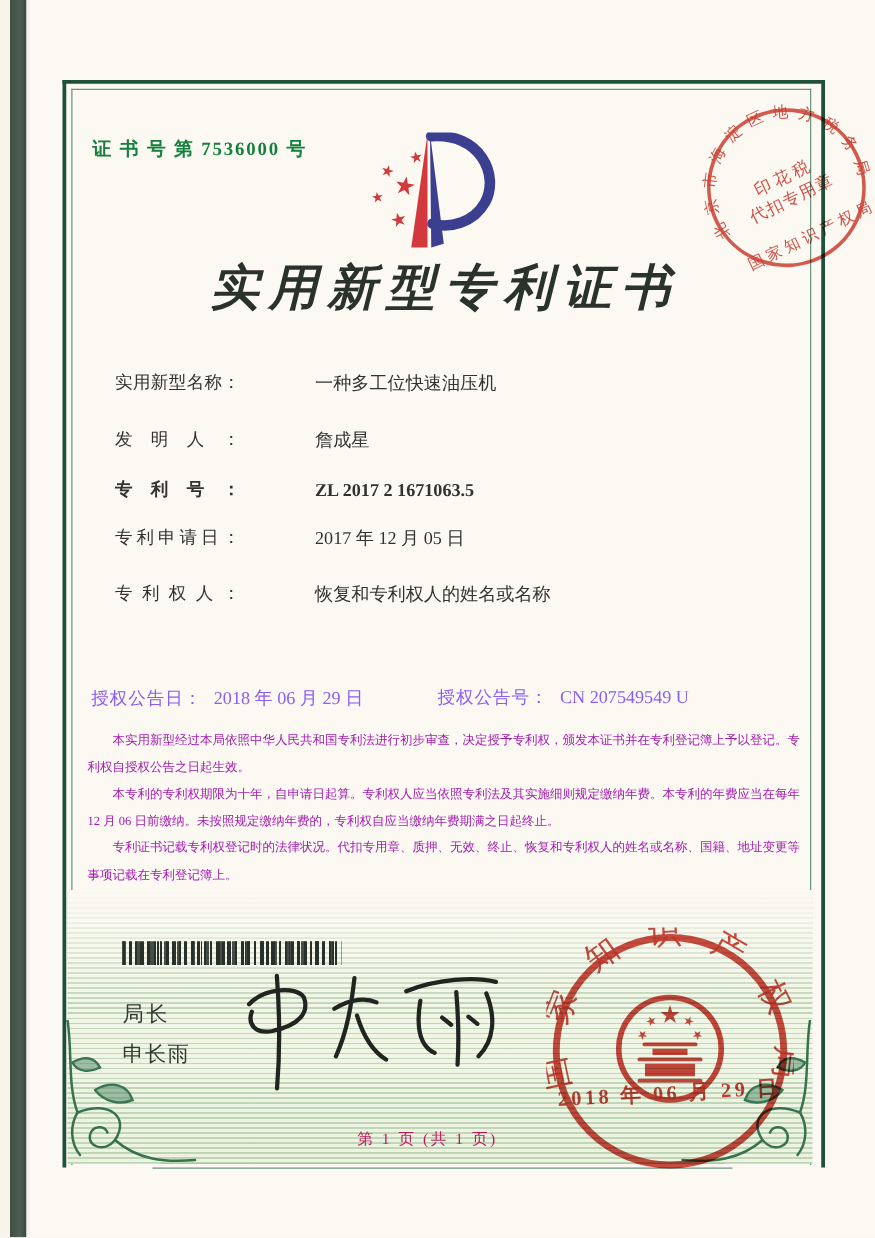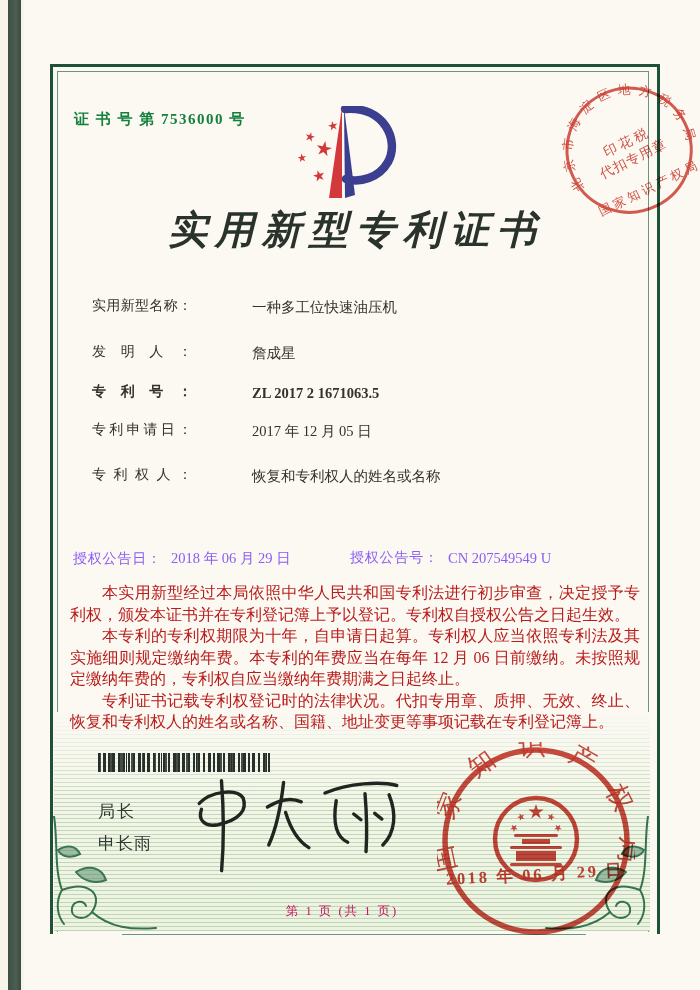--- a/index.html
+++ b/index.html
@@ -22,21 +22,21 @@
     background:linear-gradient(180deg,#fbf9f2 0%,rgba(251,249,242,0) 100%);}
   
   .certno{position:absolute;left:74px;top:110px;font-size:15px;letter-spacing:1.5px;color:#15803d;font-weight:700;z-index:3;}
   .title{position:absolute;left:50px;top:203px;width:604px;text-align:center;font-size:39px;font-weight:700;letter-spacing:8px;text-indent:8px;color:#29322b;z-index:3;font-style:italic;}
   .frow{position:absolute;left:92px;font-size:14.5px;color:#33322c;z-index:3;display:flex;align-items:flex-start;gap:48px;}
   .flabel{display:inline-block;width:100px;font-size:14px;text-align:justify;text-align-last:justify;text-justify:inter-character;flex:none;}
   .fvalue{margin-left:12px;white-space:pre-line;line-height:21px;}
   .grow{position:absolute;font-size:14.5px;color:#8b5cf6;z-index:3;display:flex;align-items:flex-end;}
   .glabel{display:inline-block;width:88px;font-size:14px;text-align:justify;text-align-last:justify;text-justify:inter-character;flex:none;}
   .gvalue{margin-left:10px;}
-  .body-text{position:absolute;left:70px;top:582px;width:570px;z-index:3;color:#b91c1c;font-size:16px;line-height:21.5px;text-align:justify;font-family:Liberation Serif, serif;}
+  .body-text{position:absolute;left:70px;top:582px;width:570px;z-index:3;color:#a21caf;font-size:10px;line-height:21.5px;text-align:justify;font-family:Liberation Serif, serif;}
   .body-text p{margin:0;text-indent:2em;}
   .director{position:absolute;left:98px;top:800px;font-size:17px;color:#2f3a33;z-index:4;letter-spacing:2px;}
   .director-name{position:absolute;left:98px;top:832px;font-size:17px;color:#2f3a33;z-index:4;letter-spacing:1px;}
   .footer{position:absolute;left:92px;top:903px;width:500px;text-align:center;font-size:12.5px;color:#be185d;z-index:3;letter-spacing:2px;}
   
   .barcode{position:absolute;left:98px;top:753px;width:175px;height:19px;z-index:4;
     background:
       repeating-linear-gradient(90deg,#27312a 0 2px,rgba(0,0,0,0) 2px 5px),
       repeating-linear-gradient(90deg,#27312a 0 1px,rgba(0,0,0,0) 1px 7px),
       repeating-linear-gradient(90deg,rgba(39,49,42,.85) 0 3px,rgba(0,0,0,0) 3px 11px);}

